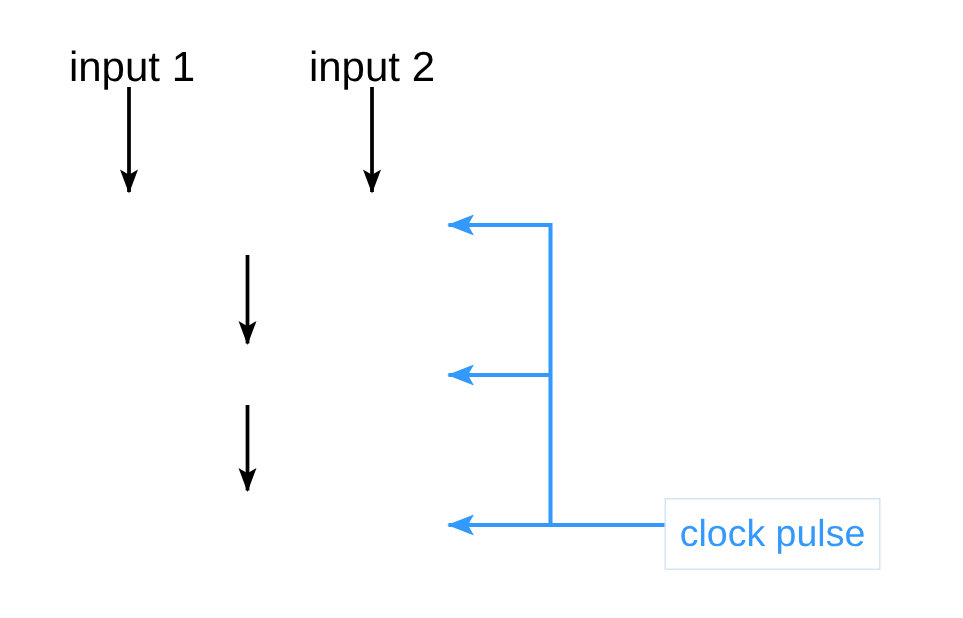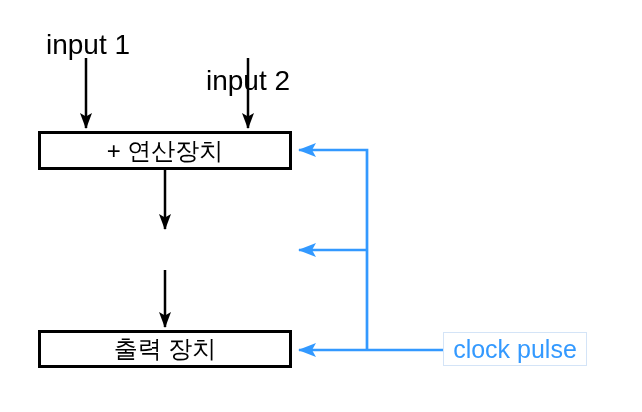--- a/index.html
+++ b/index.html
@@ -44,21 +44,21 @@
   }
   .box-1 { top: 131px; height: 39px; }
   .box-2 { top: 232px; height: 38px; }
   .box-3 { top: 330px; height: 38px; }
   .clock-box {
     position: absolute;
     box-sizing: border-box;
     left: 443px;
     top: 332px;
     width: 144px;
-    height: 34px;
+    height: 48px;
     border: 1.5px solid var(--clock-border);
     background: #ffffff;
     display: flex;
     align-items: center;
     justify-content: center;
     font-size: 25px;
     color: var(--accent-blue);
     white-space: nowrap;
   }
   svg.overlay {
@@ -71,28 +71,22 @@
   .stroke-blue  { stroke: var(--accent-blue); fill: none; stroke-width: 2.7; }
   .fill-black { fill: var(--line-black); stroke: none; }
   .fill-blue  { fill: var(--accent-blue); stroke: none; }
 </style>
 </head>
 <body>
 
 <div class="canvas">
 
   <div class="free-label" style="left:38px; top:31px; width:100px;">input 1</div>
-  <div class="free-label" style="left:198px; top:31px; width:100px;margin-top:36px;">input 2</div>
+  <div class="free-label" style="left:198px; top:31px; width:100px;">input 2</div>
 
-  <div class="node-box box-1">
-    <span>+ 연산장치</span>
-  </div>
-  <div class="node-box box-3">
-    <span>출력 장치</span>
-  </div>
 
   <div class="clock-box">
     <span>clock pulse</span>
   </div>
 
   <svg class="overlay" viewBox="0 0 642 412">
     <defs>
       <marker id="ah-black" markerUnits="userSpaceOnUse" markerWidth="18" markerHeight="14" refX="16" refY="7" orient="auto">
         <path class="fill-black" d="M1,1 L17,7 L1,13 L4.5,7 Z"></path>
       </marker>

